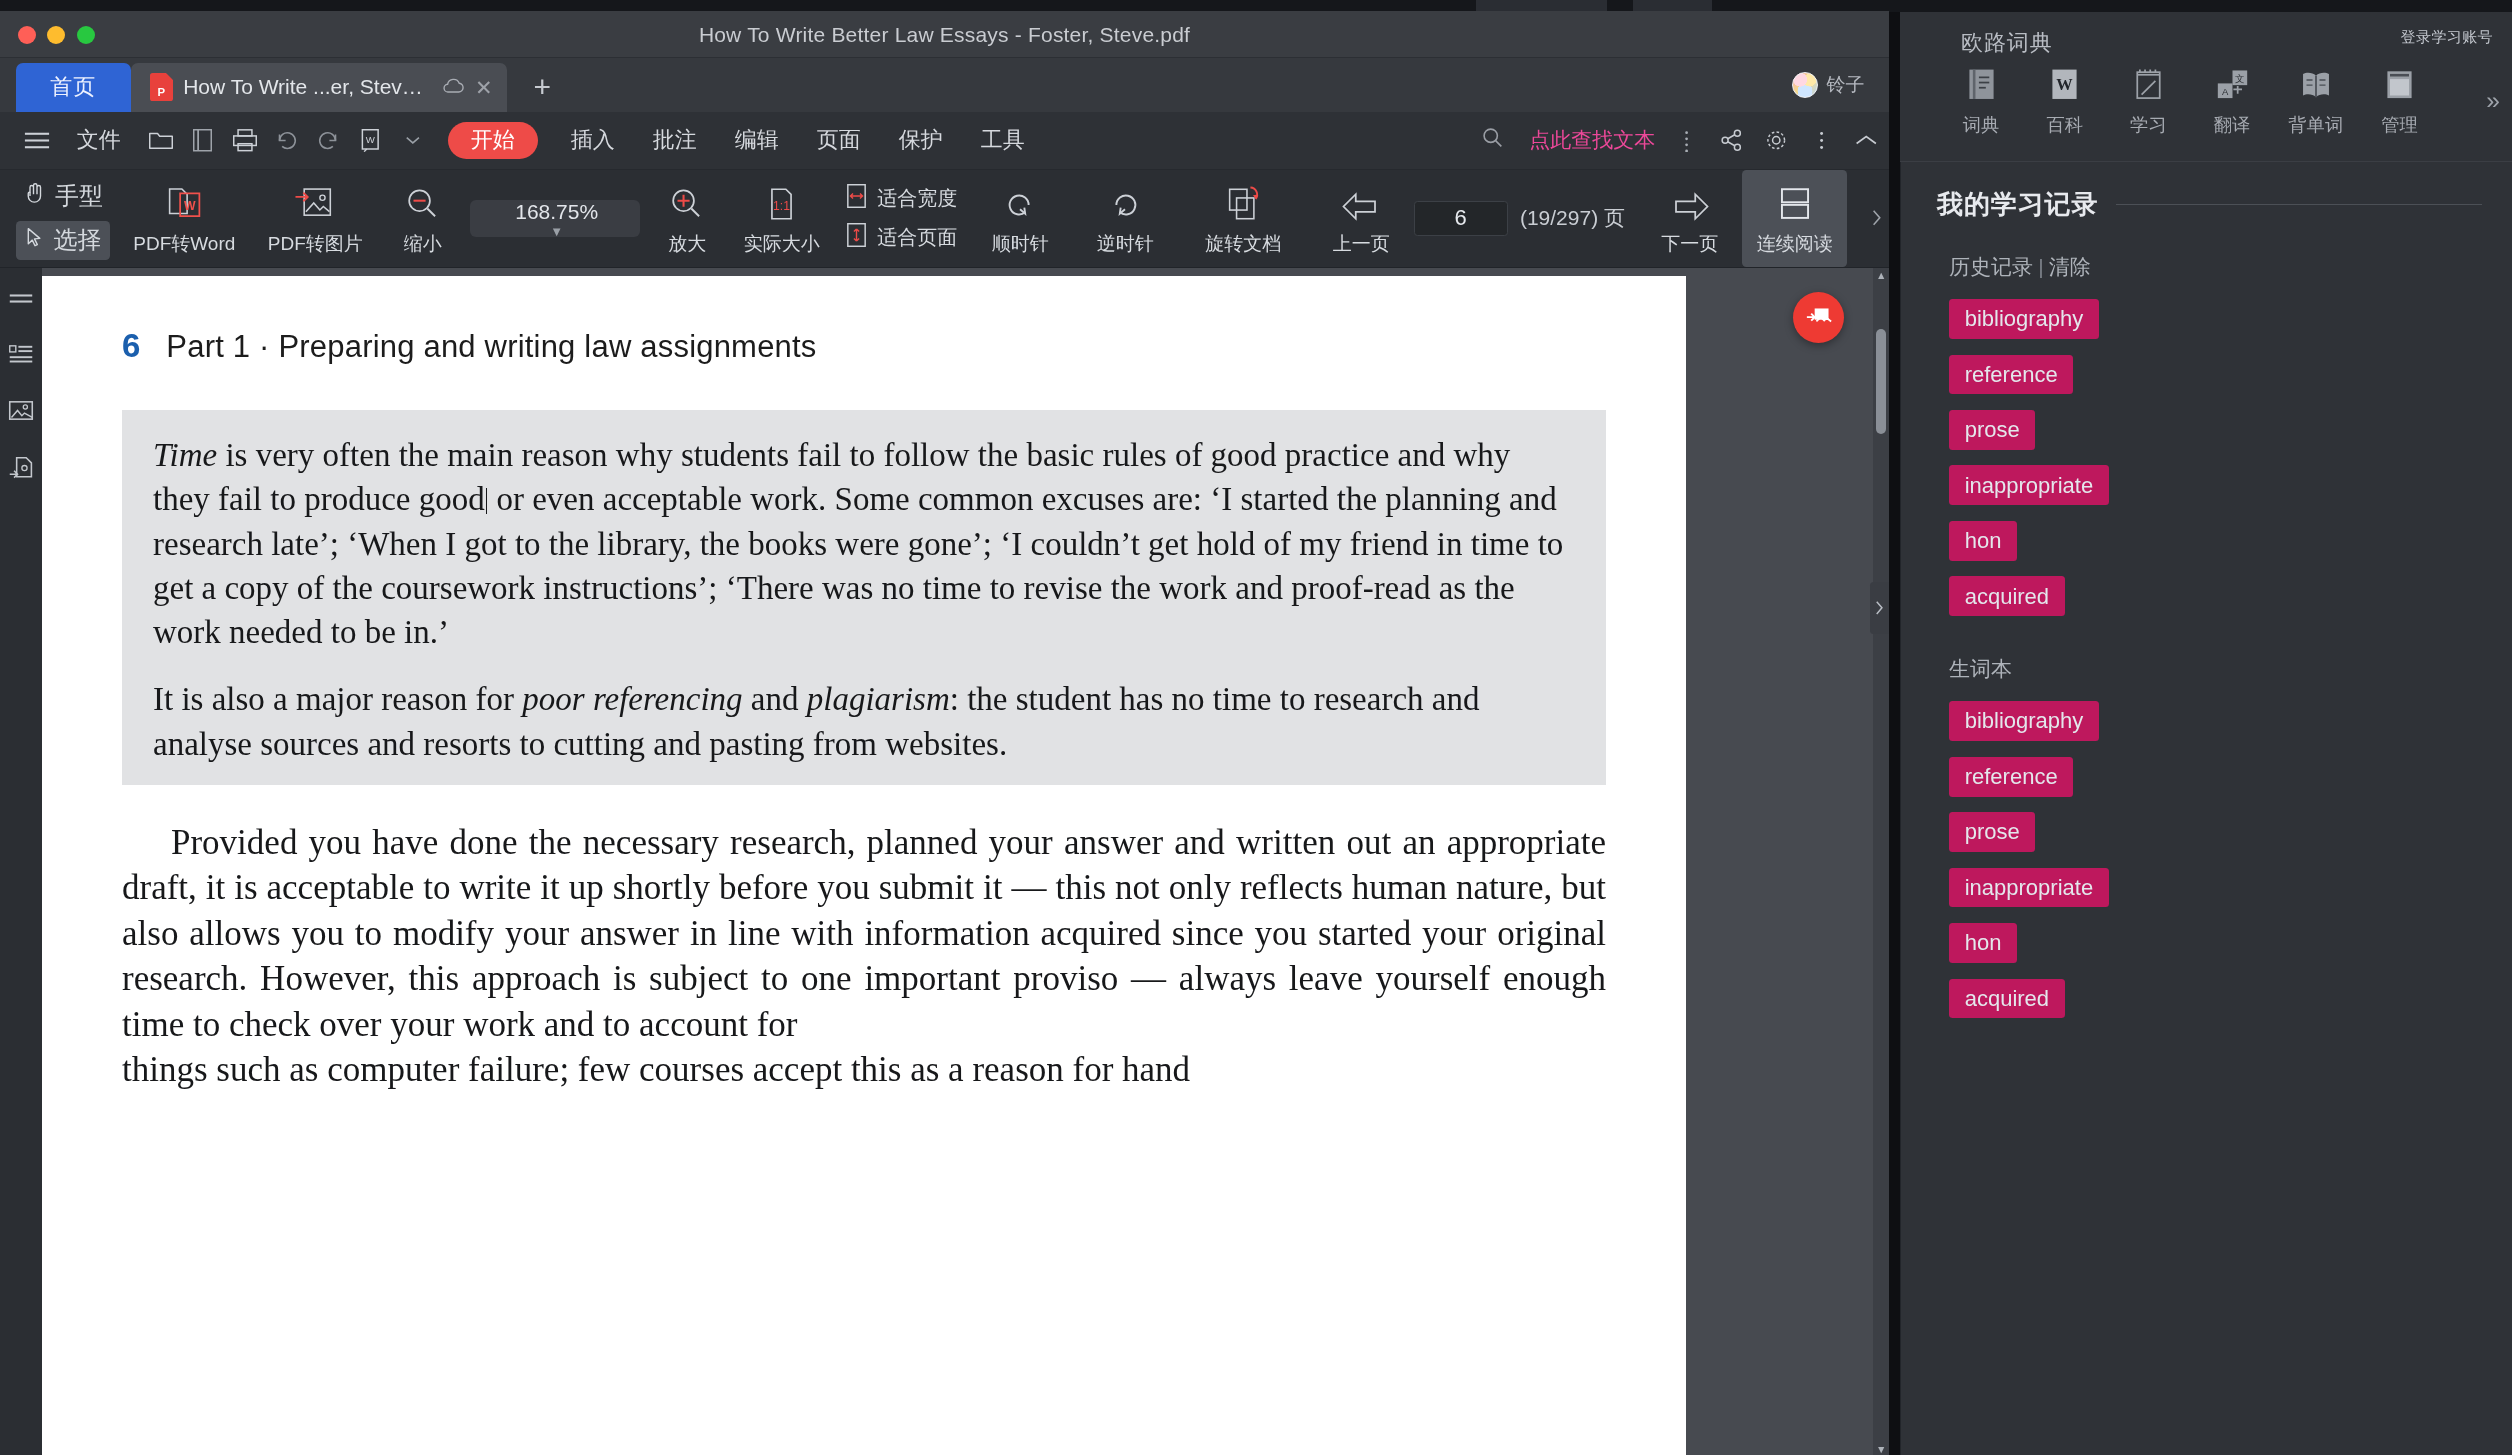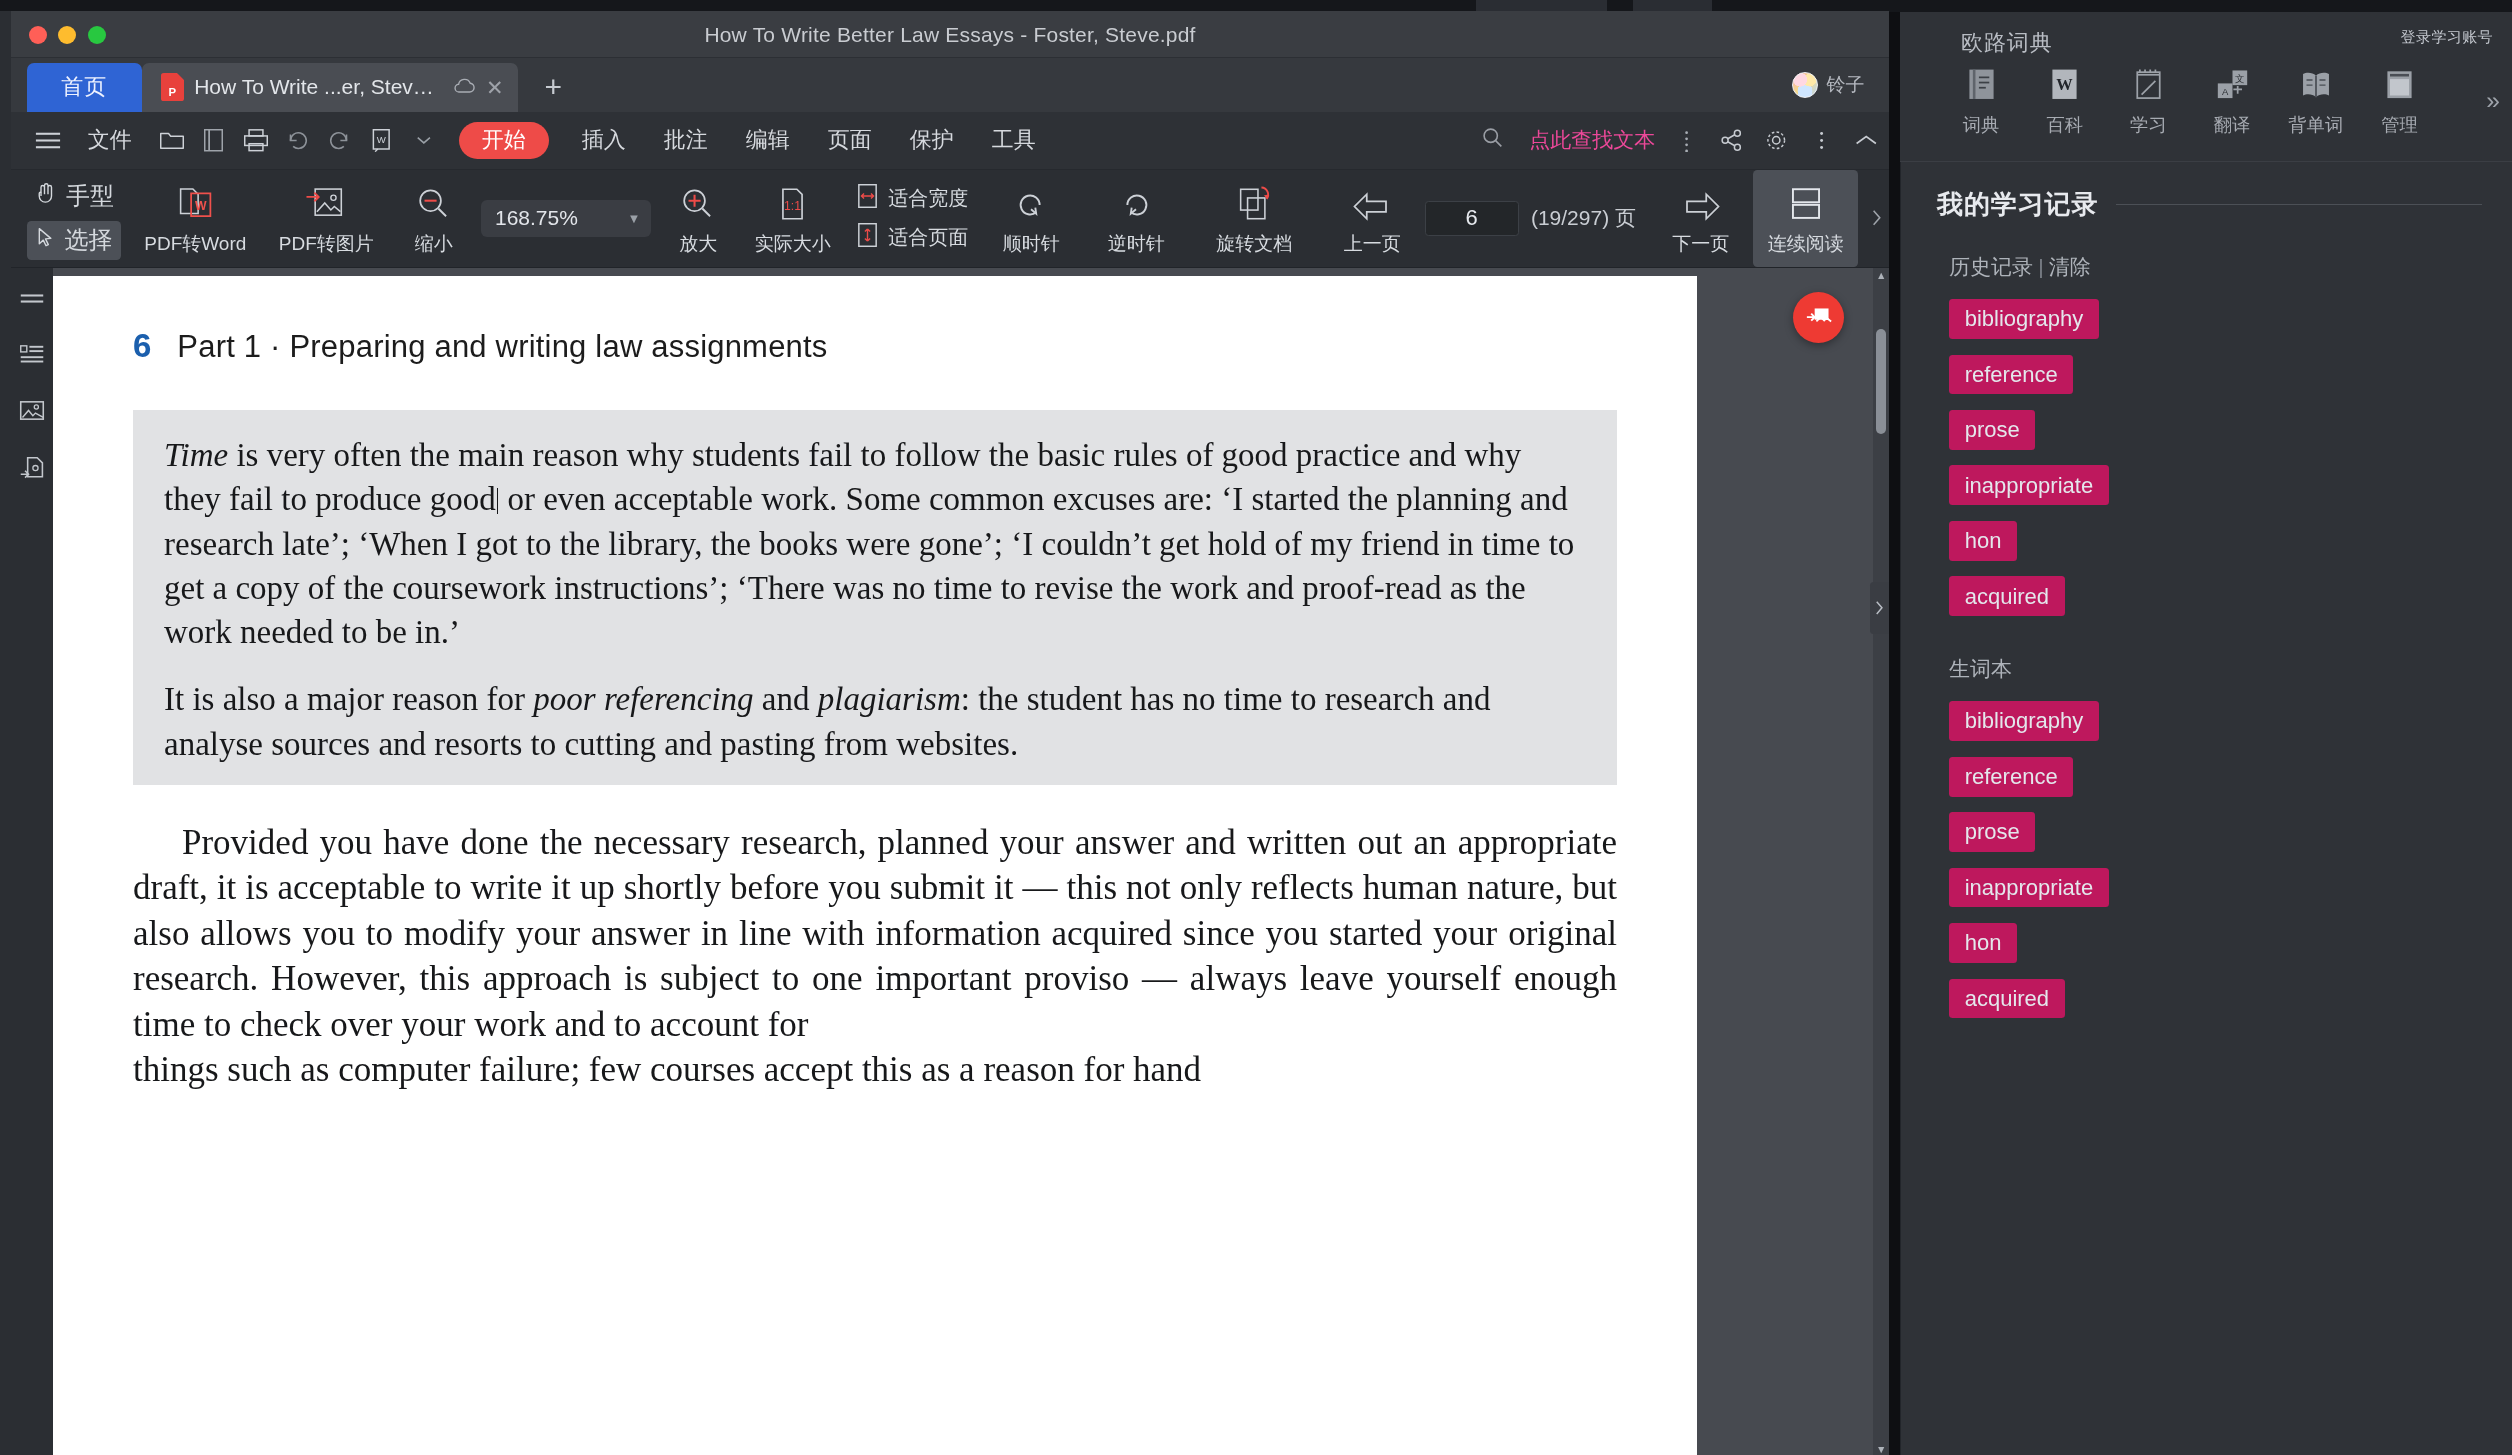--- a/index.html
+++ b/index.html
@@ -21,21 +21,20 @@
   .behind-chip {
     position: absolute; top: 0; height: 12.2px; background: #2a2d33;
   }
 
   
   #pdf-window {
     position: absolute; left: 0; top: 10.5px;
     width: 1889px; height: 1445px;
     background: #2b2e33;
     overflow: hidden;
-    padding-left: 11px;
   }
 
   
   .titlebar {
     position: relative; height: 47px; width: 100%;
     background: #3a3d42;
     border-bottom: 0.9px solid #2c2f34;
   }
   .traffic { position: absolute; left: 17.5px; top: 15px; display: flex; gap: 11.4px; }
   .tl { width: 18.3px; height: 18.3px; border-radius: 50%; }
@@ -155,20 +154,21 @@
   }
   .rb-btn.wide { width: 131px; }
   .rb-btn.narrow { width: 84px; }
   .rb-ico { height: 44px; display: flex; align-items: flex-end; justify-content: center; }
   .rb-ico svg { display: block; }
   .zoomsel {
     width: 170px; height: 37px; background: #3a3d43; border-radius: 6px;
     display: flex; align-items: center; justify-content: space-between;
     padding: 0 10.5px 0 14px; color: #e2e5ea; font-size: 21px;
     margin: 0 5.2px;
+    flex-direction: column;
   }
   .zoomsel .caret { color: #9aa0a7; font-size: 13px; }
   .rb-fitcol {
     display: flex; flex-direction: column; justify-content: center; gap: 8.7px;
     padding: 0 10.5px; color: #d7dbe0; font-size: 20px;
   }
   .rb-fitrow { display: flex; align-items: center; gap: 9.6px; }
   .pagebox {
     width: 94px; height: 35px; background: #232629; border: 0.9px solid #3c4046;
     border-radius: 3.5px; color: #e6e9ee; font-size: 22px;

